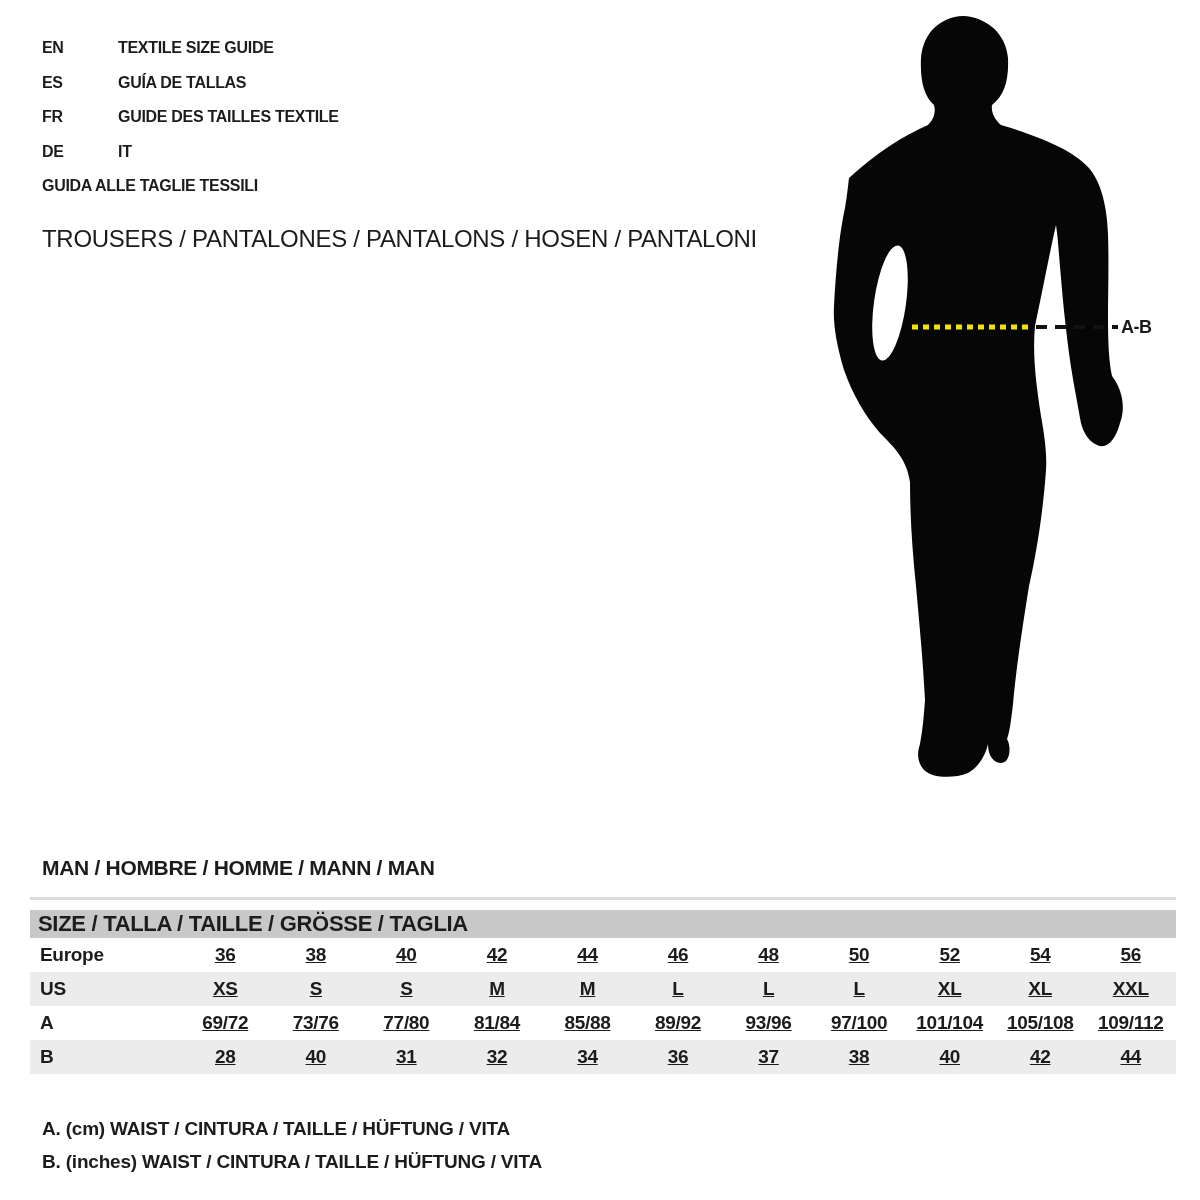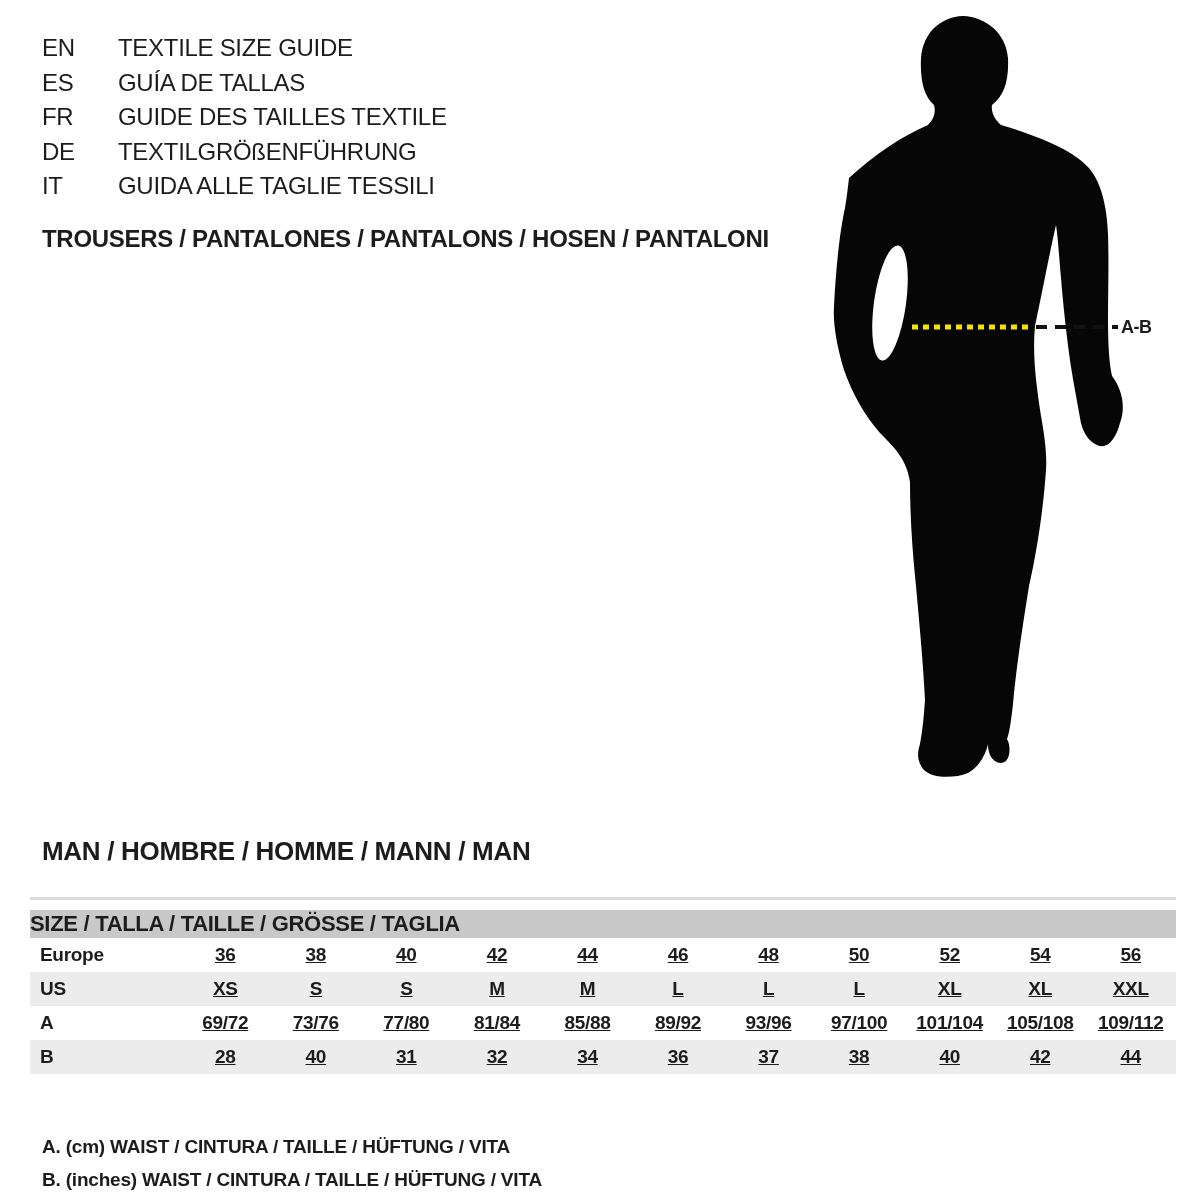--- a/index.html
+++ b/index.html
@@ -10,57 +10,56 @@
     --rule:#dcdcdc;
     --yellow:#f2e205;
   }
   *{margin:0;padding:0;box-sizing:border-box;}
   html,body{width:1200px;height:1200px;background:#ffffff;overflow:hidden;
     font-family:"Liberation Sans", sans-serif;color:var(--ink);}
   .abs{position:absolute;}
 
   
   .lang-block{left:42px;top:31px;display:grid;grid-template-columns:76px auto;
-    font-size:24px;font-weight:normal;line-height:34.5px;letter-spacing:-0.3px;white-space:nowrap;}
+    font-size:16px;font-weight:bold;line-height:34.5px;letter-spacing:-0.3px;white-space:nowrap;}
 
   
-  .category{left:42px;top:225px;font-size:24px;font-weight:bold;letter-spacing:-0.3px;white-space:nowrap;}
+  .category{left:42px;top:225px;font-size:24px;font-weight:normal;letter-spacing:-0.3px;white-space:nowrap;}
 
   
   .figure-svg{left:820px;top:8px;}
   .ab-label{left:1121px;top:315px;font-size:18px;font-weight:bold;letter-spacing:-0.5px;line-height:24px;}
 
   
-  .gender{left:42px;top:836px;font-size:26px;font-weight:bold;letter-spacing:-0.3px;white-space:nowrap;}
+  .gender{left:42px;top:856px;font-size:21px;font-weight:bold;letter-spacing:-0.3px;white-space:nowrap;}
 
   
   .size-table{left:30px;top:897px;width:1146px;}
   .size-table .rule{height:3px;background:var(--rule);}
   .size-table .bar{margin-top:10px;height:28px;background:var(--bar);
-    font-size:22px;font-weight:bold;line-height:28px;padding-left:0;letter-spacing:-0.3px;white-space:nowrap;}
+    font-size:22px;font-weight:bold;line-height:28px;padding-left:8px;letter-spacing:-0.3px;white-space:nowrap;}
   .t-row{display:flex;height:34px;line-height:34px;font-size:19px;font-weight:bold;letter-spacing:-0.3px;}
   .t-row.alt{background:var(--band);}
   .t-row .lbl{width:150px;padding-left:10px;}
   .t-row .cell{flex:1;text-align:center;text-decoration:underline;}
 
   
-  .notes{left:42px;top:1112px;font-size:19px;font-weight:bold;line-height:33px;letter-spacing:-0.2px;white-space:nowrap;margin-top:18px;}
+  .notes{left:42px;top:1112px;font-size:19px;font-weight:bold;line-height:33px;letter-spacing:-0.2px;white-space:nowrap;}
 </style>
 </head>
 <body>
 
 <div class="abs lang-block">
     <span class="code">EN</span>
     <span class="title">TEXTILE SIZE GUIDE</span>
     <span class="code">ES</span>
     <span class="title">GUÍA DE TALLAS</span>
     <span class="code">FR</span>
     <span class="title">GUIDE DES TAILLES TEXTILE</span>
     <span class="code">DE</span>
-    <span class="title">TEXTILGRÖßENFÜHRUNG</span>
     <span class="code">IT</span>
     <span class="title">GUIDA ALLE TAGLIE TESSILI</span>
   </div>
 
 <div class="abs category">TROUSERS / PANTALONES / PANTALONS / HOSEN / PANTALONI</div>
 
 <svg class="abs figure-svg" width="340" height="790" viewBox="0 0 340 790" aria-hidden="true">
   <path d="M143,8
            C166,9 186,25 188,50
            C189,73 184,88 172,97

